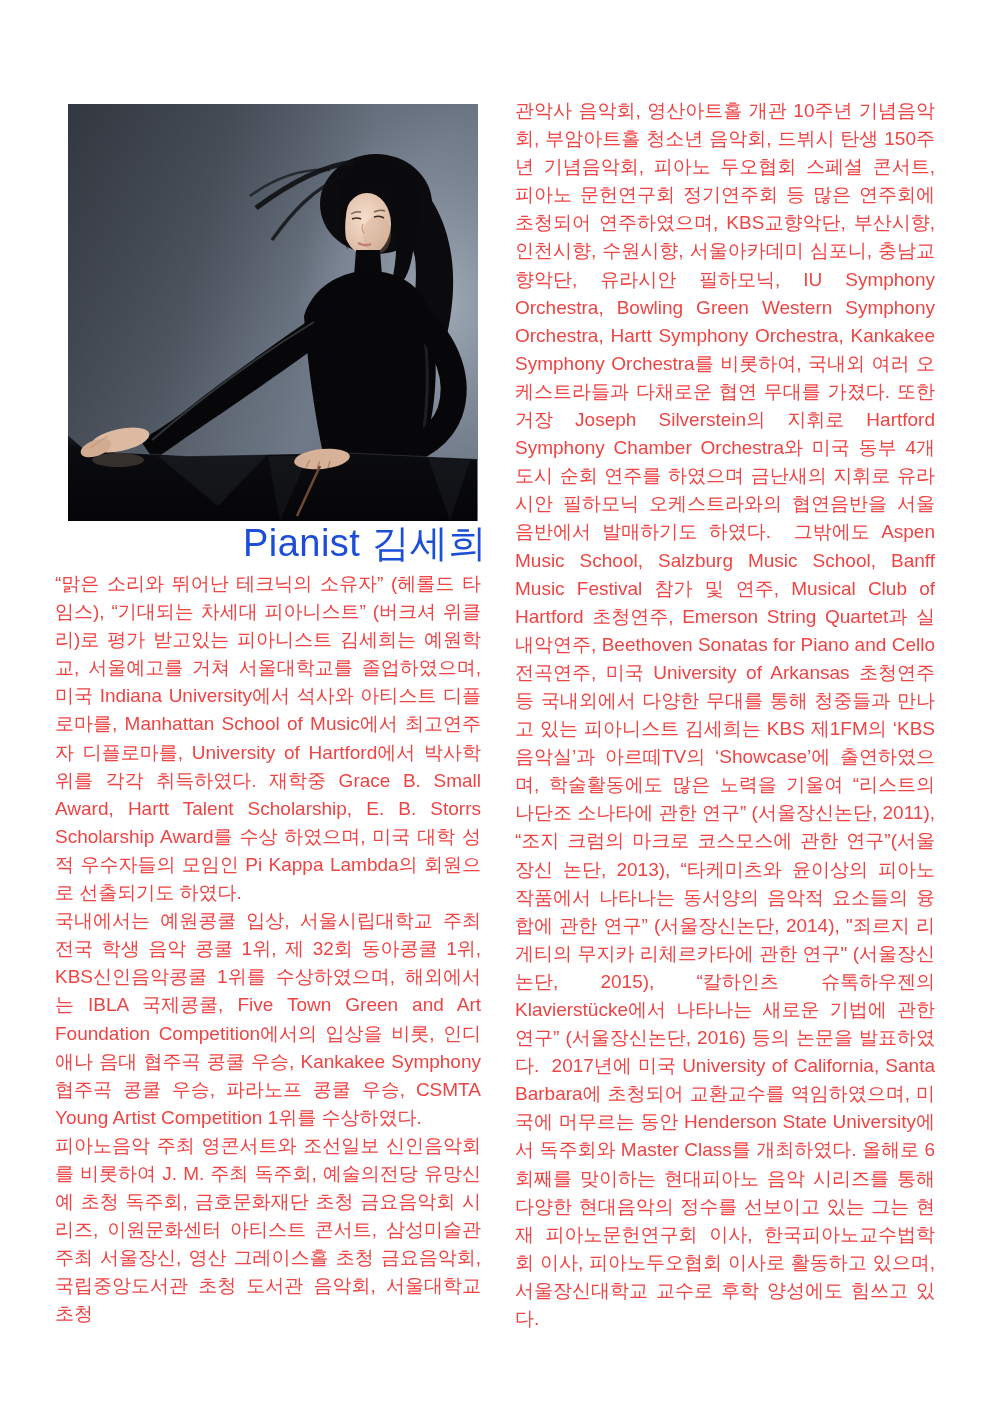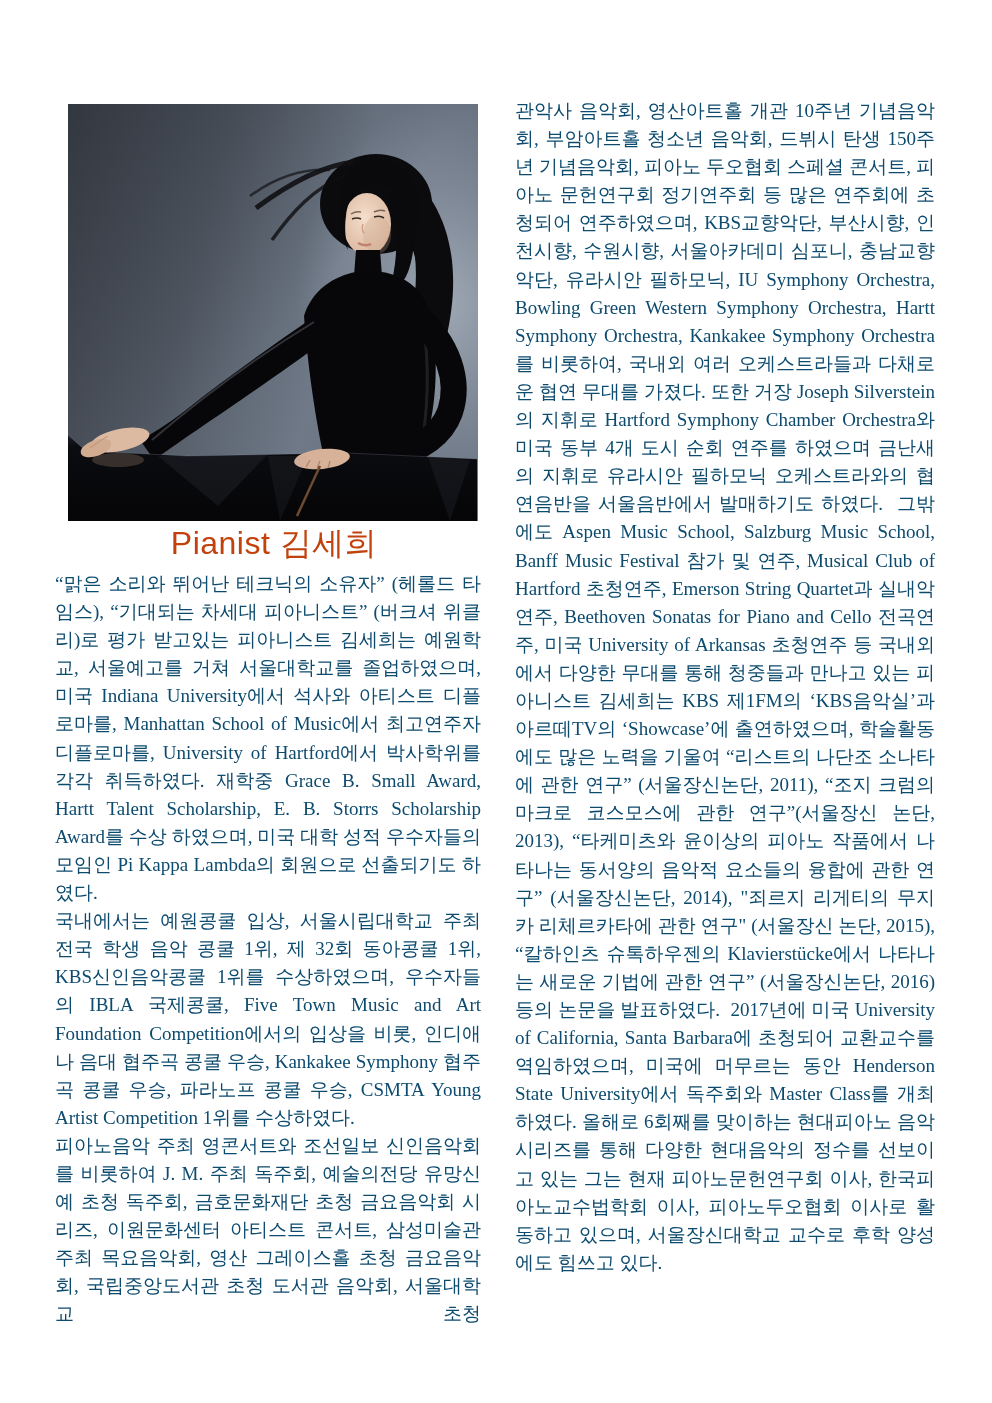--- a/index.html
+++ b/index.html
@@ -20,40 +20,39 @@
     position: absolute;
     left: 68px; top: 104px;
     width: 410px; height: 417px;
   }
   .photo-wrap svg { display: block; width: 410px; height: 417px; }
   .page-title {
     position: absolute;
     left: 61px; top: 519px;
     width: 426px;
     margin: 0;
-    text-align: center;
-    font-size: 32px;
+    text-align: right;
+    font-size: 38px;
     font-weight: normal;
     line-height: 48px;
     letter-spacing: 0.5px;
-    color: #c2410c;
+    color: #1d4ed8;
     white-space: nowrap;
   }
   .col { position: absolute; }
   .col-left  { left: 55px;  top: 570px; width: 426px; }
   .col-right { left: 515px; top: 97px;  width: 420px; }
   p.bio {
     margin: 0;
     font-size: 19px;
     line-height: 28.1px;
     text-align: justify;
     word-break: normal;
     overflow-wrap: break-word;
-    color: #0c4a6e;
-    font-family: Liberation Serif, serif;
+    color: #ef4444;
   }
   p.bio.justify-last { text-align-last: justify; }
 </style>
 </head>
 <body>
 
 <div class="page">
 
   <div class="photo-wrap">
     <svg viewBox="0 0 410 417" xmlns="http://www.w3.org/2000/svg">
@@ -132,21 +131,21 @@
       <polygon points="90,352 200,350 150,402" fill="#828c9e" opacity="0.10"></polygon>
       <polygon points="200,352 240,352 212,417" fill="#7d8798" opacity="0.08"></polygon>
       <polygon points="360,353 402,356 382,417" fill="#7d8798" opacity="0.09"></polygon>
     </svg>
   </div>
 
   <h1 class="page-title">Pianist 김세희</h1>
 
   <div class="col col-left">
     <p class="bio">“맑은 소리와 뛰어난 테크닉의 소유자” (헤롤드 타임스), “기대되는 차세대 피아니스트” (버크셔 위클리)로 평가 받고있는 피아니스트 김세희는 예원학교, 서울예고를 거쳐 서울대학교를 졸업하였으며, 미국 Indiana University에서 석사와 아티스트 디플로마를, Manhattan School of Music에서 최고연주자 디플로마를, University of Hartford에서 박사학위를 각각 취득하였다. 재학중 Grace B. Small Award, Hartt Talent Scholarship, E. B. Storrs Scholarship Award를 수상 하였으며, 미국 대학 성적 우수자들의 모임인 Pi Kappa Lambda의 회원으로 선출되기도 하였다.</p>
-    <p class="bio">국내에서는 예원콩쿨 입상, 서울시립대학교 주최 전국 학생 음악 콩쿨 1위, 제 32회 동아콩쿨 1위, KBS신인음악콩쿨 1위를 수상하였으며, 우수자들의 IBLA 국제콩쿨, Five Town Music and Art Foundation Competition에서의 입상을 비롯, 인디애나 음대 협주곡 콩쿨 우승, Kankakee Symphony 협주곡 콩쿨 우승, 파라노프 콩쿨 우승, CSMTA Young Artist Competition 1위를 수상하였다.</p>
-    <p class="bio justify-last">피아노음악 주최 영콘서트와 조선일보 신인음악회를 비롯하여 J. M. 주최 독주회, 예술의전당 유망신예 초청 독주회, 금호문화재단 초청 금요음악회 시리즈, 이원문화센터 아티스트 콘서트, 삼성미술관 주최 목요음악회, 영산 그레이스홀 초청 금요음악회, 국립중앙도서관 초청 도서관 음악회, 서울대학교 초청</p>
+    <p class="bio">국내에서는 예원콩쿨 입상, 서울시립대학교 주최 전국 학생 음악 콩쿨 1위, 제 32회 동아콩쿨 1위, KBS신인음악콩쿨 1위를 수상하였으며, 해외에서는 IBLA 국제콩쿨, Five Town Green and Art Foundation Competition에서의 입상을 비롯, 인디애나 음대 협주곡 콩쿨 우승, Kankakee Symphony 협주곡 콩쿨 우승, 파라노프 콩쿨 우승, CSMTA Young Artist Competition 1위를 수상하였다.</p>
+    <p class="bio justify-last">피아노음악 주최 영콘서트와 조선일보 신인음악회를 비롯하여 J. M. 주최 독주회, 예술의전당 유망신예 초청 독주회, 금호문화재단 초청 금요음악회 시리즈, 이원문화센터 아티스트 콘서트, 삼성미술관 주최 서울장신, 영산 그레이스홀 초청 금요음악회, 국립중앙도서관 초청 도서관 음악회, 서울대학교 초청</p>
   </div>
 
   <div class="col col-right">
     <p class="bio">관악사 음악회, 영산아트홀 개관 10주년 기념음악회, 부암아트홀 청소년 음악회, 드뷔시 탄생 150주년 기념음악회, 피아노 두오협회 스페셜 콘서트, 피아노 문헌연구회 정기연주회 등 많은 연주회에 초청되어 연주하였으며, KBS교향악단, 부산시향, 인천시향, 수원시향, 서울아카데미 심포니, 충남교향악단, 유라시안 필하모닉, IU Symphony Orchestra, Bowling Green Western Symphony Orchestra, Hartt Symphony Orchestra, Kankakee Symphony Orchestra를 비롯하여, 국내외 여러 오케스트라들과 다채로운 협연 무대를 가졌다. 또한 거장 Joseph Silverstein의 지휘로 Hartford Symphony Chamber Orchestra와 미국 동부 4개 도시 순회 연주를 하였으며 금난새의 지휘로 유라시안 필하모닉 오케스트라와의 협연음반을 서울음반에서 발매하기도 하였다.&nbsp; 그밖에도 Aspen Music School, Salzburg Music School, Banff Music Festival 참가 및 연주, Musical Club of Hartford 초청연주, Emerson String Quartet과 실내악연주, Beethoven Sonatas for Piano and Cello 전곡연주, 미국 University of Arkansas 초청연주 등 국내외에서 다양한 무대를 통해 청중들과 만나고 있는 피아니스트 김세희는 KBS 제1FM의 ‘KBS음악실’과 아르떼TV의 ‘Showcase’에 출연하였으며, 학술활동에도 많은 노력을 기울여 “리스트의 나단조 소나타에 관한 연구” (서울장신논단, 2011), “조지 크럼의 마크로 코스모스에 관한 연구”(서울장신 논단, 2013), “타케미츠와 윤이상의 피아노 작품에서 나타나는 동서양의 음악적 요소들의 융합에 관한 연구” (서울장신논단, 2014), "죄르지 리게티의 무지카 리체르카타에 관한 연구" (서울장신 논단, 2015), “칼하인츠 슈톡하우젠의 Klavierstücke에서 나타나는 새로운 기법에 관한 연구” (서울장신논단, 2016) 등의 논문을 발표하였다.&nbsp; 2017년에 미국 University of California, Santa Barbara에 초청되어 교환교수를 역임하였으며, 미국에 머무르는 동안 Henderson State University에서 독주회와 Master Class를 개최하였다. 올해로 6회째를 맞이하는 현대피아노 음악 시리즈를 통해 다양한 현대음악의 정수를 선보이고 있는 그는 현재 피아노문헌연구회 이사, 한국피아노교수법학회 이사, 피아노두오협회 이사로 활동하고 있으며, 서울장신대학교 교수로 후학 양성에도 힘쓰고 있다.</p>
   </div>
 
 </div>
 
 </body></html>

